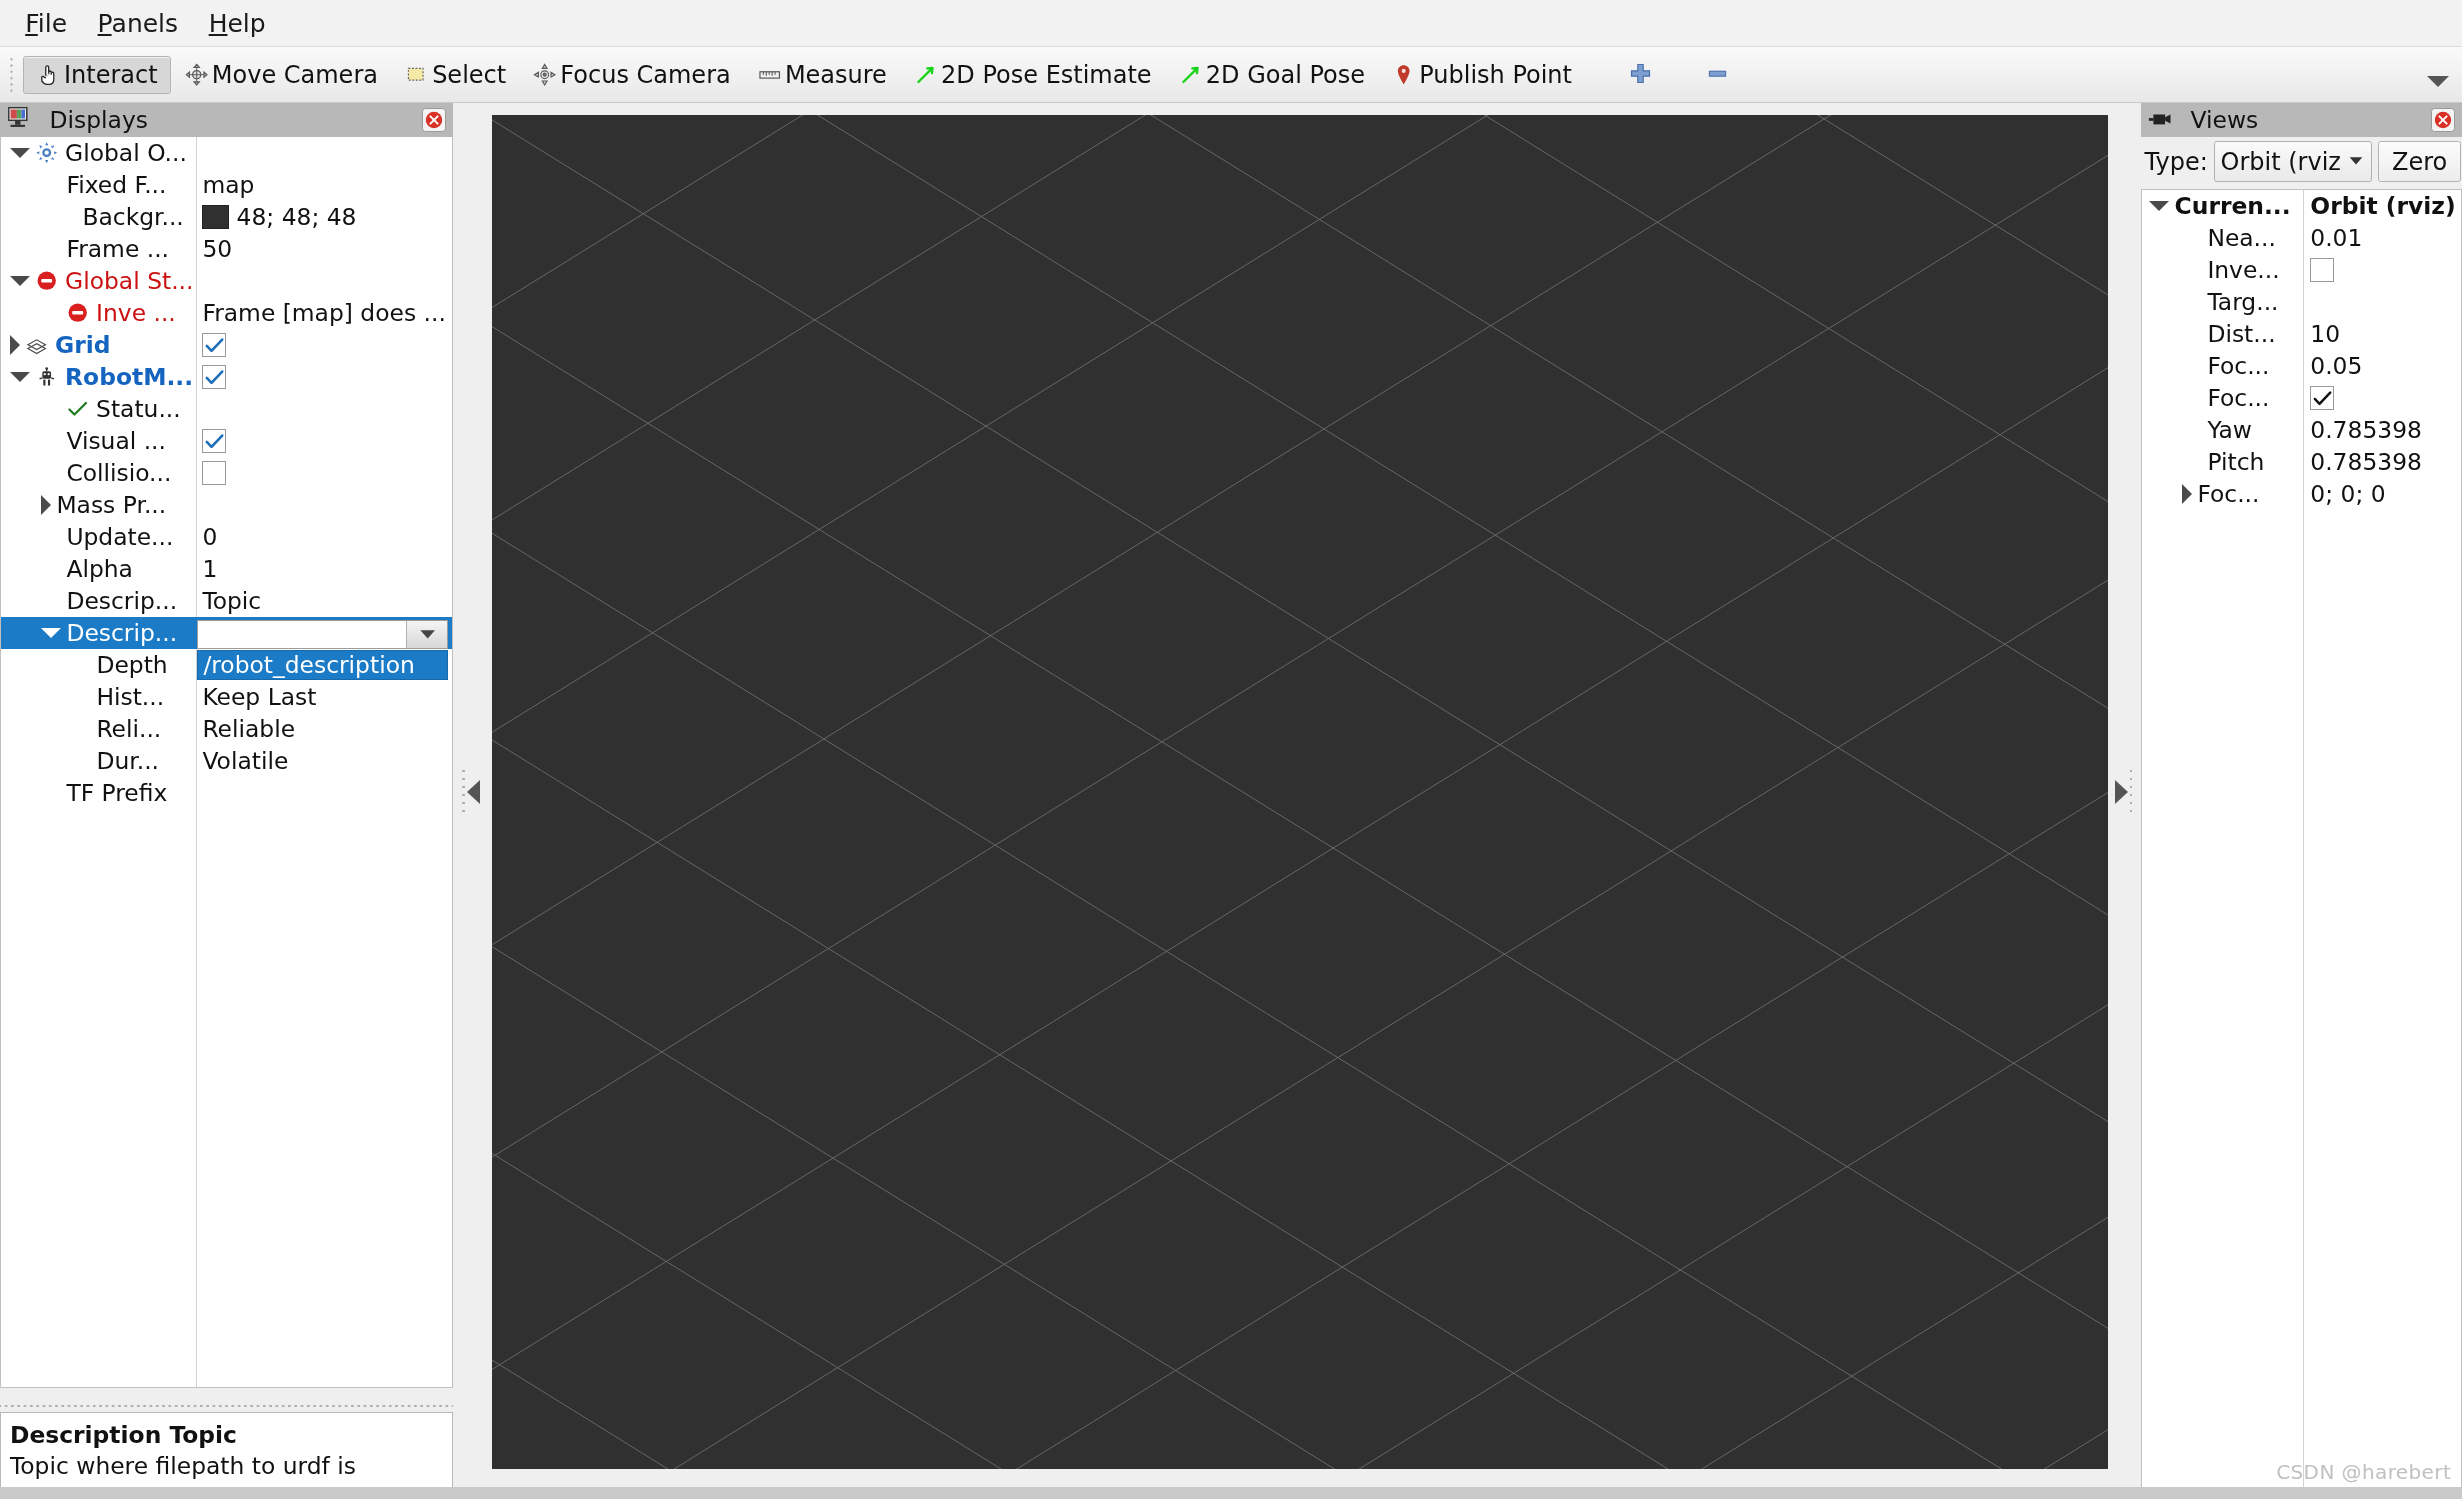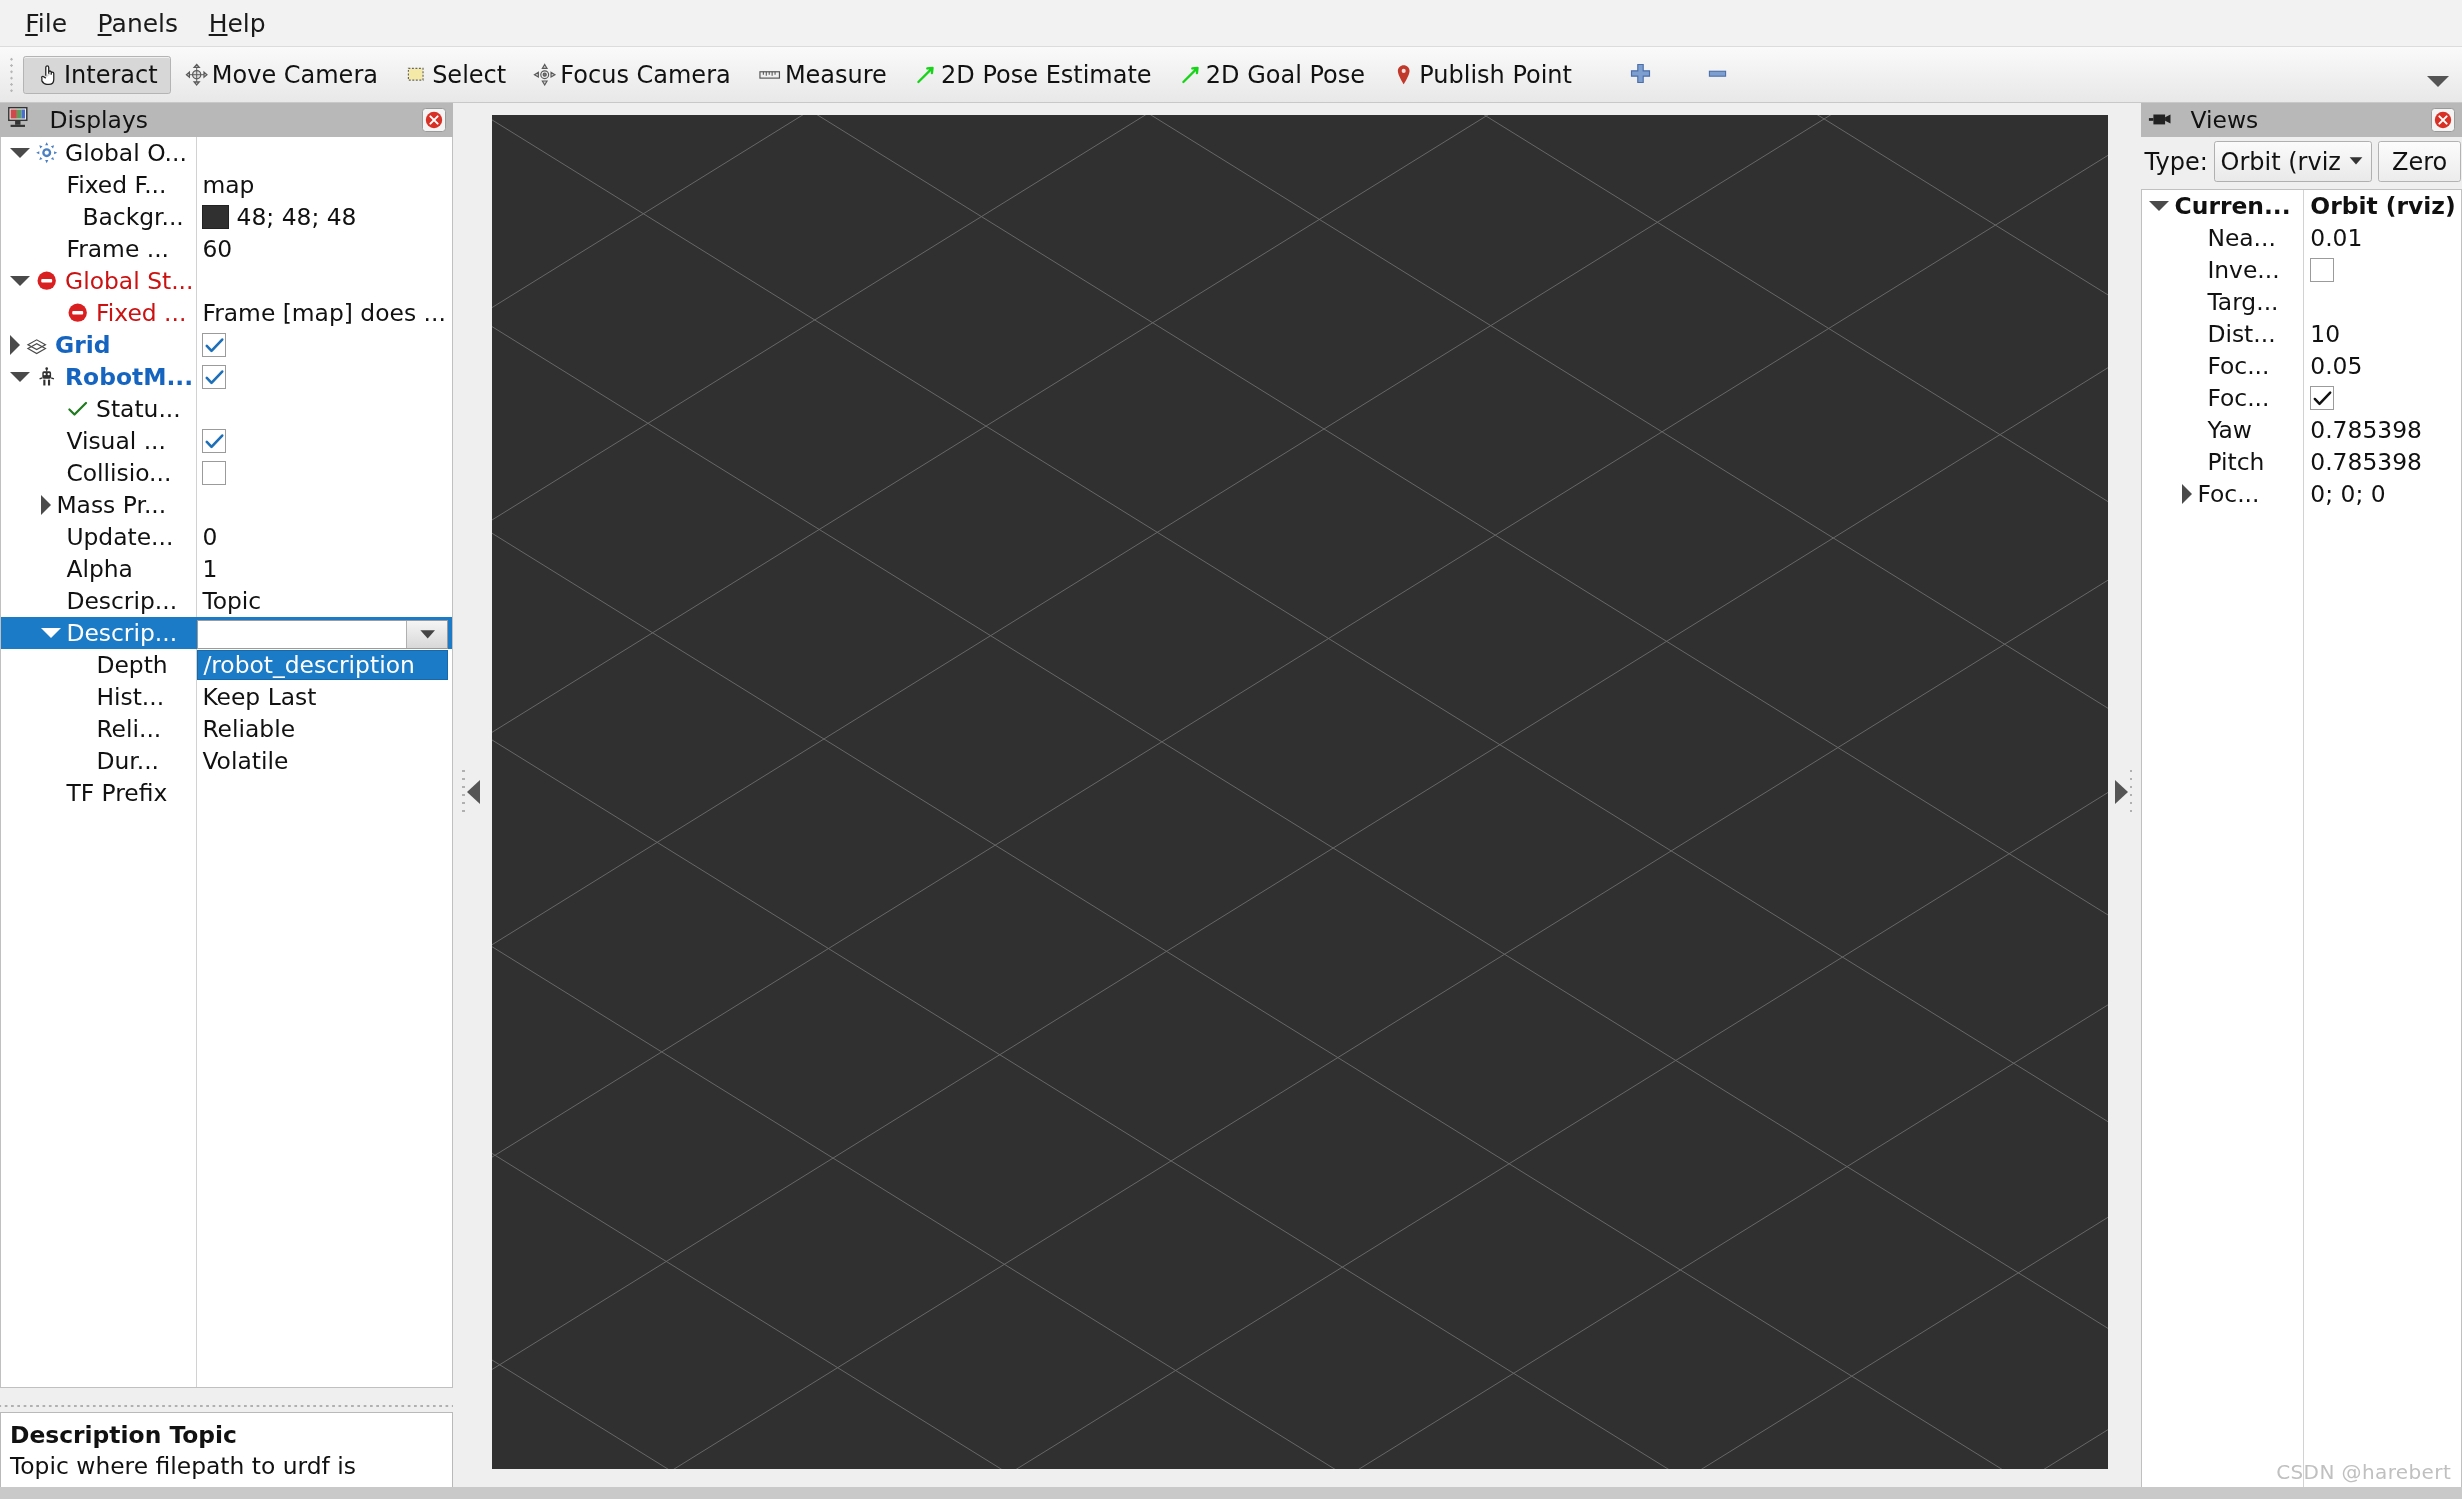--- a/index.html
+++ b/index.html
@@ -341,41 +341,41 @@
               <span class="swatch" style="background:#303030;"></span>
               <span>48; 48; 48</span>
             </div>
           </div>
           <div class="trow">
             <span class="tname" style="padding-left:40px;">
               <span class="twist blank"></span>
               <span class="">Frame ...</span>
             </span>
             <div class="tval">
-              <span>60</span>
+              <span>50</span>
             </div>
           </div>
           <div class="trow">
             <span class="tname" style="padding-left:9px;">
               <span class="twist down"></span>
               <span class="ticon"><svg width="23.4" height="23.4" viewBox="0 0 24 24">
                   <circle cx="12" cy="12" r="9.4" fill="#d91f1f"></circle>
                   <rect x="6.4" y="10.2" width="11.2" height="3.6" rx="1" fill="#fff"></rect>
                 </svg></span>
               <span class="red-t">Global St...</span>
             </span>
           </div>
           <div class="trow">
             <span class="tname" style="padding-left:40px;">
               <span class="twist blank"></span>
               <span class="ticon"><svg width="23.4" height="23.4" viewBox="0 0 24 24">
                   <circle cx="12" cy="12" r="9.4" fill="#d91f1f"></circle>
                   <rect x="6.4" y="10.2" width="11.2" height="3.6" rx="1" fill="#fff"></rect>
                 </svg></span>
-              <span class="red-t">Fixed ...</span>
+              <span class="red-t">Inve ...</span>
             </span>
             <div class="tval">
               <span>Frame [map] does ...</span>
             </div>
           </div>
           <div class="trow">
             <span class="tname" style="padding-left:9px;">
               <span class="twist right"></span>
               <span class="ticon"><svg width="23.4" height="23.4" viewBox="0 0 24 24">
                   <g stroke="#4a4a4a" stroke-width="1.2" fill="none">

